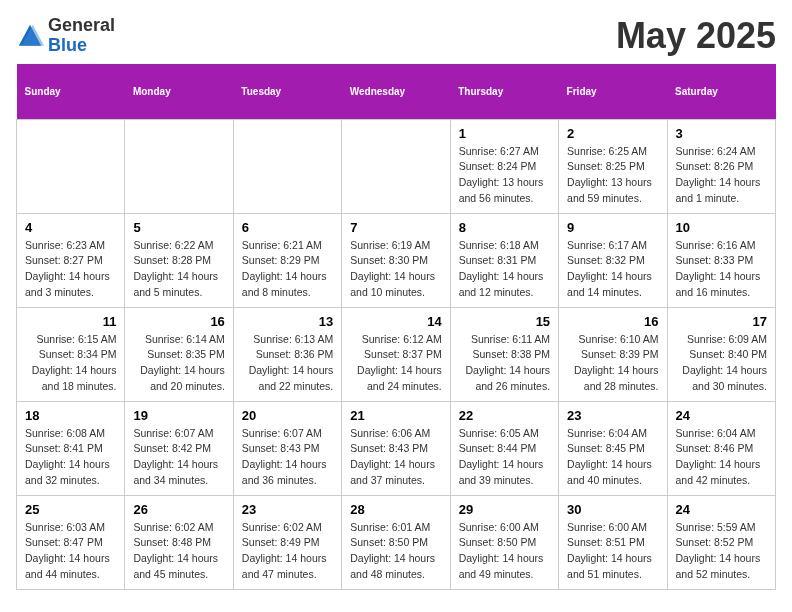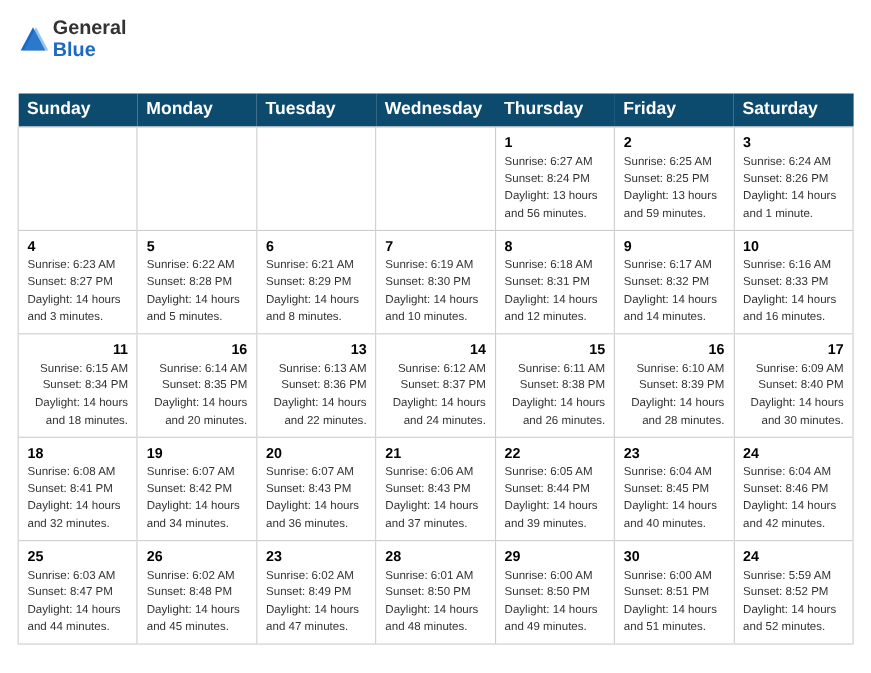--- a/index.html
+++ b/index.html
@@ -7,21 +7,21 @@
       font-family: Arial, sans-serif;
       background: #fff;
       width: 792px;
       min-height: 612px;
       padding: 16px;
     }
     .header {
       display: flex;
       justify-content: space-between;
       align-items: flex-end;
-      margin-bottom: 29px;
+      margin-bottom: 8px;
     }
     .logo {
       display: flex;
       align-items: center;
       gap: 4px;
     }
     .logo-text {
       font-size: 18px;
       font-weight: bold;
       line-height: 1.1;
@@ -44,25 +44,25 @@
     .calendar-subtitle {
       font-size: 14px;
       color: #555;
     }
     table {
       width: 100%;
       border-collapse: collapse;
       font-size: 11px;
     }
     thead th {
-      background-color: #0c4a6e;
+      background-color: #a21caf;
       color: #fff;
       text-align: left;
-      padding: 6px 8px;
-      font-size: 16px;
+      padding: 22px 8px;
+      font-size: 10px;
       font-weight: bold;
     }
     tbody tr {
       border-bottom: 1px solid #ccc;
     }
     tbody td {
       vertical-align: top;
       padding: 6px 8px;
       border-right: 1px solid #ccc;
       min-height: 80px;
@@ -93,20 +93,21 @@
       <polygon points="24,4 40,34 8,34" fill="#3a8ad4" opacity="0.5"></polygon>
     </svg>
     <div>
       <div class="logo-text">
         <span class="logo-general">General</span><br>
         <span class="logo-blue">Blue</span>
       </div>
     </div>
   </div>
   <div class="title-block">
+    <div class="calendar-title">May 2025</div>
   </div>
 </div>
 
 <table>
   <thead>
     <tr>
     <th>Sunday</th>
         <th>Monday</th>
         <th>Tuesday</th>
         <th>Wednesday</th>

